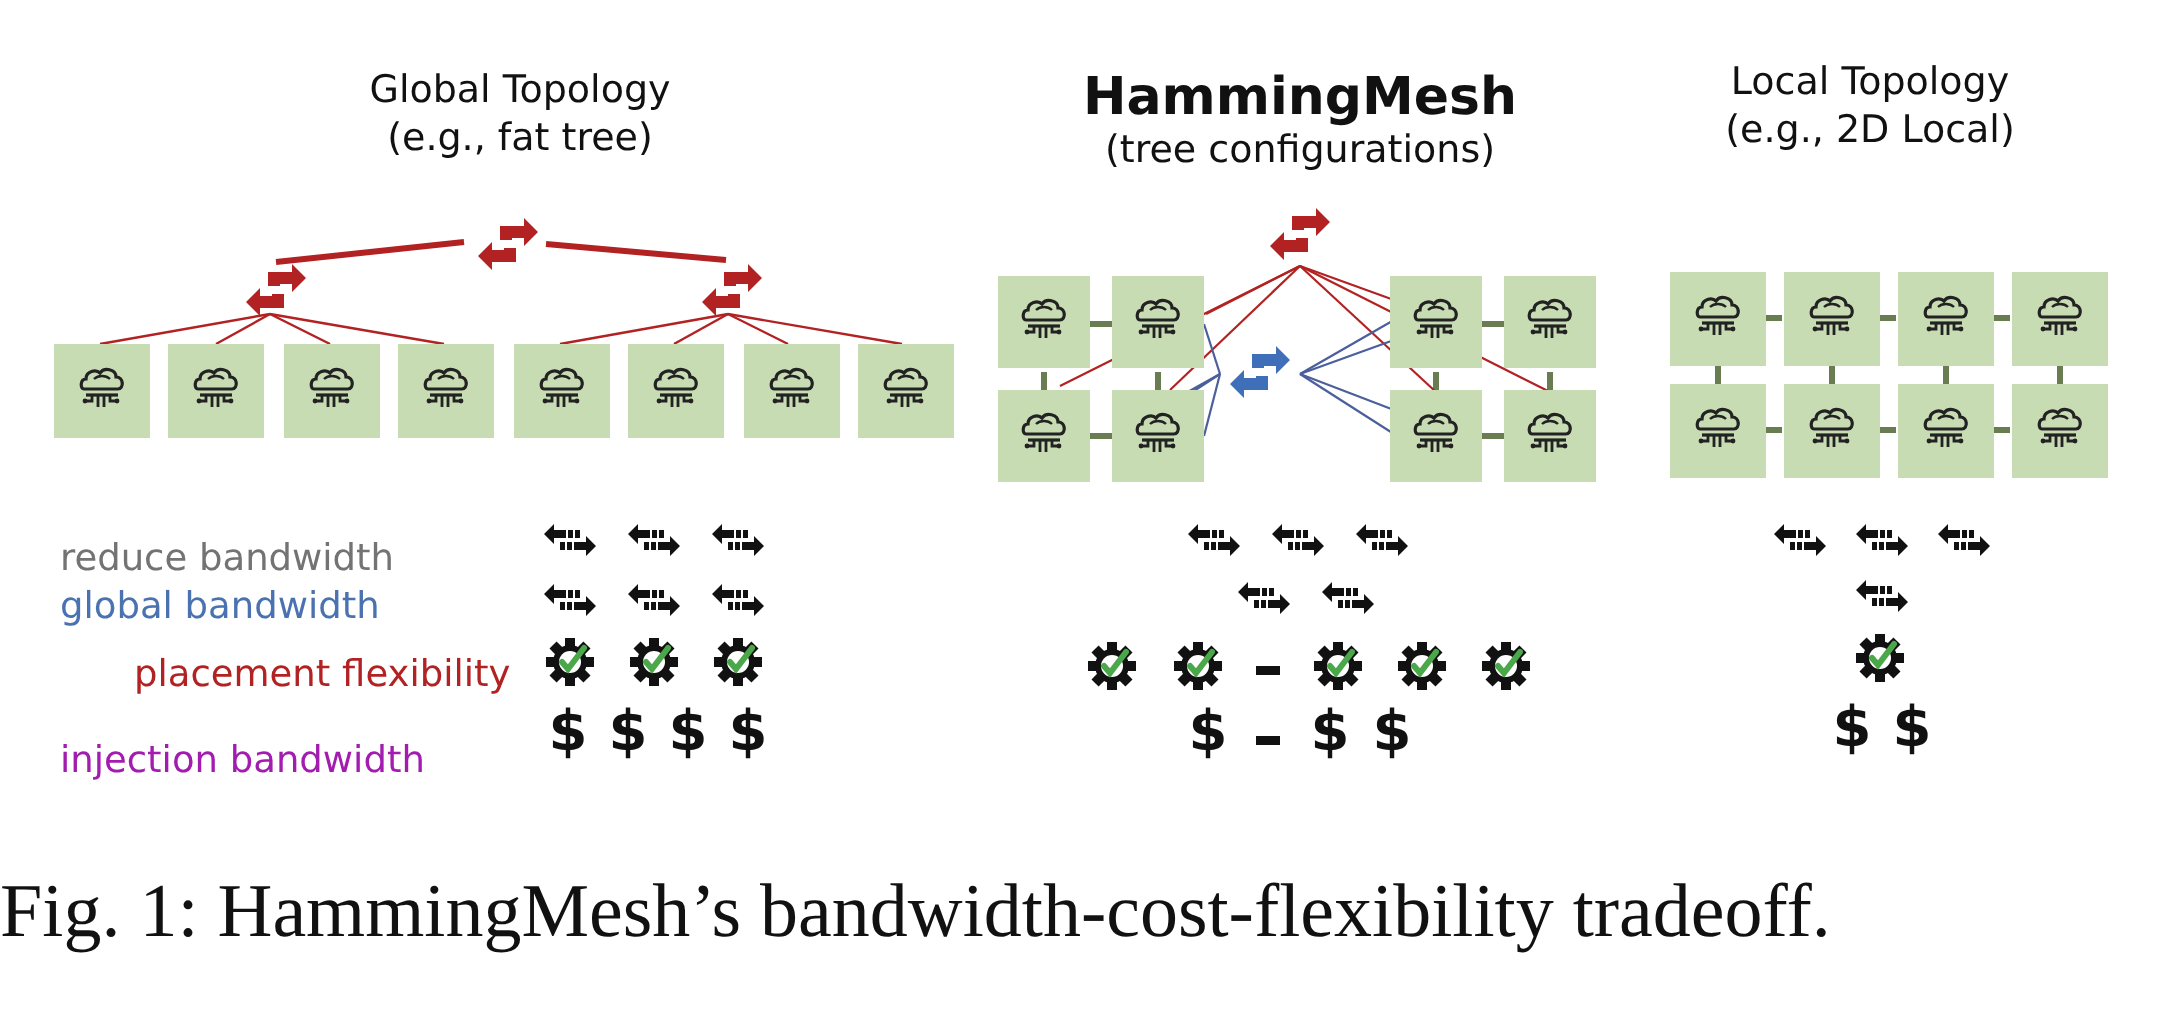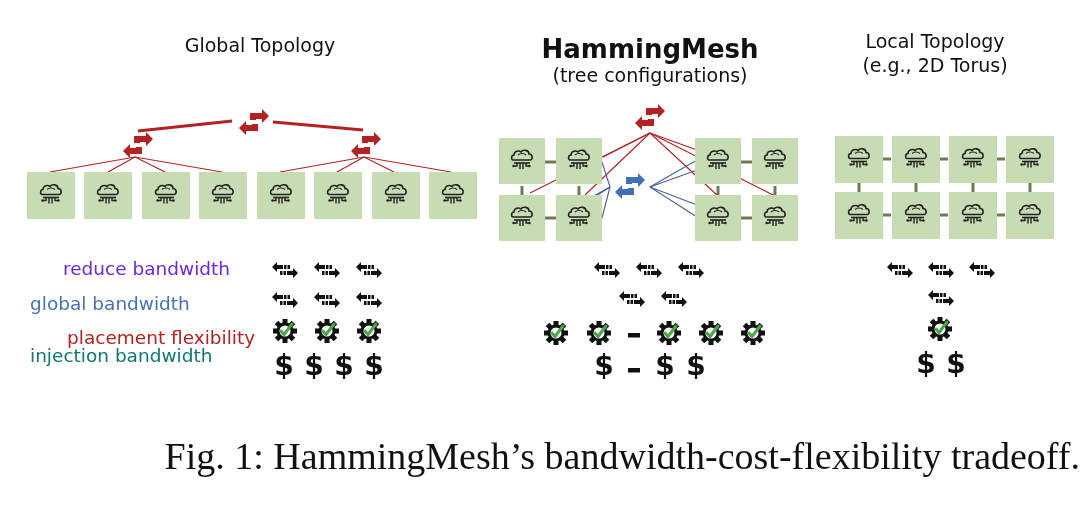--- a/index.html
+++ b/index.html
@@ -1,40 +1,41 @@
 <!DOCTYPE html>
 <html><head>
 <meta charset="utf-8">
 <style>
   html, body { margin:0; padding:0; background:#ffffff; }
   body { width:1080px; height:505px; position:relative; overflow:hidden; font-family:"DejaVu Sans", sans-serif; }
   .title { position:absolute; text-align:center; color:#111; font-family:"DejaVu Sans", sans-serif; font-size:19px; line-height:24px; }
   .legend { position:absolute; left:30px; font-family:"DejaVu Sans", sans-serif; font-size:18.5px; line-height:22px; white-space:nowrap; }
-  .caption { position:absolute; left:0; width:1080px; top:434px; text-align:right; font-family:"Liberation Serif", serif; font-size:38px; color:#111; white-space:nowrap; }
+  .caption { position:absolute; left:0; width:1080px; top:434px; text-align:left; font-family:"Liberation Serif", serif; font-size:38px; color:#111; white-space:nowrap; }
   svg#diagram { position:absolute; left:0; top:0; }
 </style>
 </head>
 <body>
 
 <div class="title" style="left:150px; top:33px; width:220px;">
   <div>Global Topology</div>
+  <div>(e.g., fat tree)</div>
 </div>
 <div class="title" style="left:520px; top:35px; width:260px;">
   <div class="bold" style="font-weight:bold; font-size:26px; line-height:28px;">HammingMesh</div>
   <div>(tree configurations)</div>
 </div>
 <div class="title" style="left:830px; top:29px; width:210px;">
   <div>Local Topology</div>
-  <div>(e.g., 2D Torus)</div>
+  <div>(e.g., 2D Local)</div>
 </div>
 
-<div class="legend" style="top:258px; color:#6d28d9;margin-left:33px;">reduce bandwidth</div>
+<div class="legend" style="top:269px; color:#737373;">reduce bandwidth</div>
 <div class="legend" style="top:293px; color:#4a72b0;">global bandwidth</div>
 <div class="legend" style="top:327px; color:#b22222;margin-left:37px;">placement flexibility</div>
-<div class="legend" style="top:345px; color:#0f766e;">injection bandwidth</div>
+<div class="legend" style="top:370px; color:#a21caf;">injection bandwidth</div>
 
 <svg id="diagram" width="1080" height="430" viewBox="0 0 1080 430" xmlns="http://www.w3.org/2000/svg">
   <defs>
 
     <g id="brain">
       <path d="M-9,-1 C-11,-1 -11,-6 -8,-6 C-8,-10 -3,-11 -1,-9 C1,-12 7,-11 7,-7 C11,-7 11,-1 8,-1 Z" fill="none" stroke="#222" stroke-width="1.6"></path>
       <path d="M-4,-6 C-2,-8 2,-8 4,-6" fill="none" stroke="#222" stroke-width="1.2"></path>
       <line x1="-8" y1="2" x2="8" y2="2" stroke="#222" stroke-width="1.6"></line>
       <path d="M-5,2 L-5,5 L-8,5 M-2,2 L-2,8 M1,2 L1,8 M4,2 L4,5 L7,5" fill="none" stroke="#222" stroke-width="1.4"></path>
       <circle cx="-8.5" cy="5" r="1.2" fill="#222"></circle>

